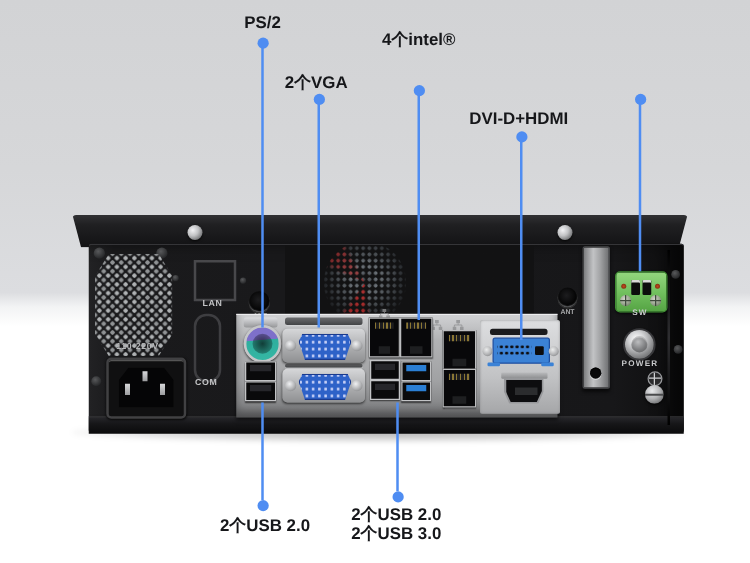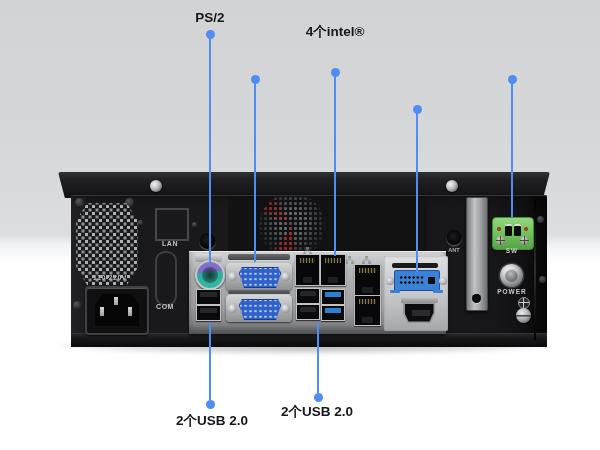--- a/index.html
+++ b/index.html
@@ -267,38 +267,41 @@
   <div class="abs txt-sw">SW</div>
   <div class="abs power-btn"></div>
   <div class="abs txt-power">POWER</div>
   <div class="abs gnd-screw"></div>
   <div class="abs big-screw"></div>
 
   <div class="abs co-label" style="left:160px;top:10px;width:100px;">PS/2</div>
   <div class="abs co-dot" style="left:206px;top:30px;"></div>
   <div class="abs co-line" style="left:209px;top:37px;height:225px;"></div>
 
+  <div class="abs co-label" style="left:203px;top:58px;width:100px;">2个VGA</div>
   <div class="abs co-dot" style="left:251px;top:75px;"></div>
   <div class="abs co-line" style="left:254px;top:82px;height:180px;"></div>
 
   <div class="abs co-label" style="left:285px;top:24px;width:100px;">
     <div>4个intel®</div>
   </div>
   <div class="abs co-dot" style="left:331px;top:68px;"></div>
   <div class="abs co-line" style="left:334px;top:75px;height:181px;"></div>
 
+  <div class="abs co-label" style="left:355px;top:87px;width:120px;">DVI-D+HDMI</div>
   <div class="abs co-dot" style="left:413px;top:105px;"></div>
   <div class="abs co-line" style="left:416px;top:112px;height:160px;"></div>
 
   <div class="abs co-dot" style="left:508px;top:75px;"></div>
   <div class="abs co-line" style="left:511px;top:82px;height:135px;"></div>
 
   <div class="abs co-line" style="left:209px;top:322px;height:78px;"></div>
   <div class="abs co-dot" style="left:206px;top:400px;"></div>
   <div class="abs co-label" style="left:152px;top:413px;width:120px;">2个USB 2.0</div>
 
   <div class="abs co-line" style="left:317px;top:322px;height:71px;"></div>
   <div class="abs co-dot" style="left:314px;top:393px;"></div>
   <div class="abs co-label" style="left:257px;top:404px;width:120px;">
     <div>2个USB 2.0</div>
+    <div>2个USB 3.0</div>
   </div>
 
 </div>
 
 </body></html>

